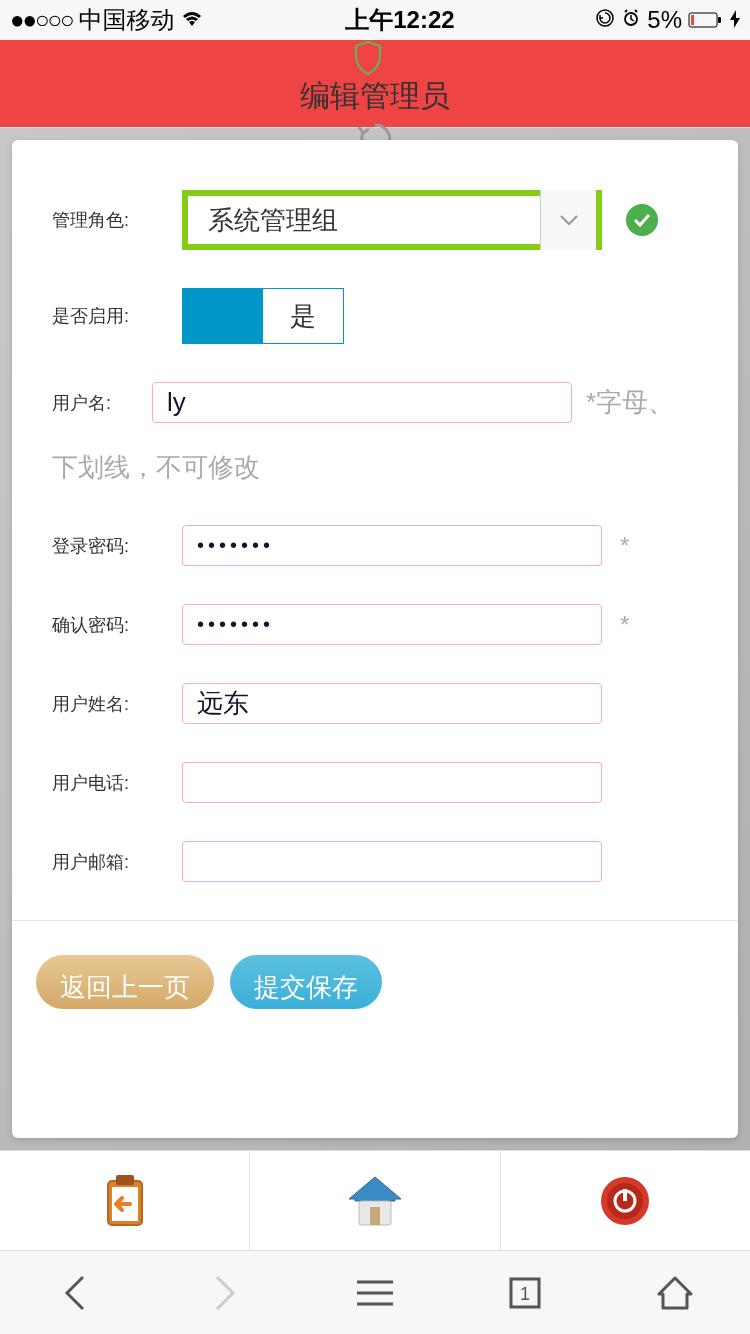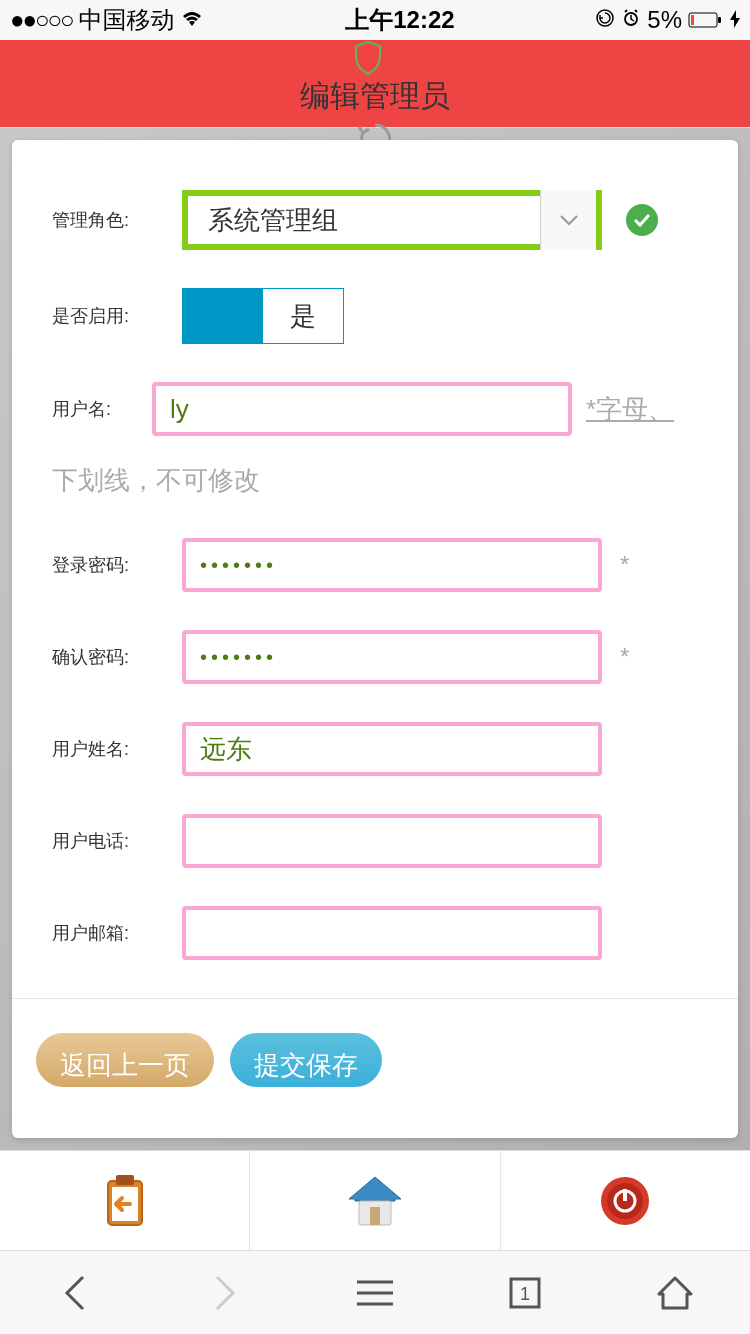--- a/index.html
+++ b/index.html
@@ -121,33 +121,32 @@
   flex: 1;
   background: #fff;
   display: flex;
   align-items: center;
   justify-content: center;
   font-size: 26px;
   color: #333;
 }
 .input {
   flex: 1;
-  height: 54px;
-  border: 4px solid #f9a8d4;
+  height: 41px;
+  border: 1px solid #f9a8d4;
   border-radius: 4px;
   padding: 0 14px;
   font-size: 26px;
-  color: #4d7c0f;
+  color: #0f172a;
   max-width: 420px;
 }
 .hint {
   font-size: 26px;
   color: #aaa;
   margin-left: 14px;
-  text-decoration: underline;
 }
 .hint-block {
   width: 100%;
   font-size: 26px;
   color: #aaa;
   margin-top: 27px;
 }
 .star {
   font-size: 24px;
   color: #aaa;

